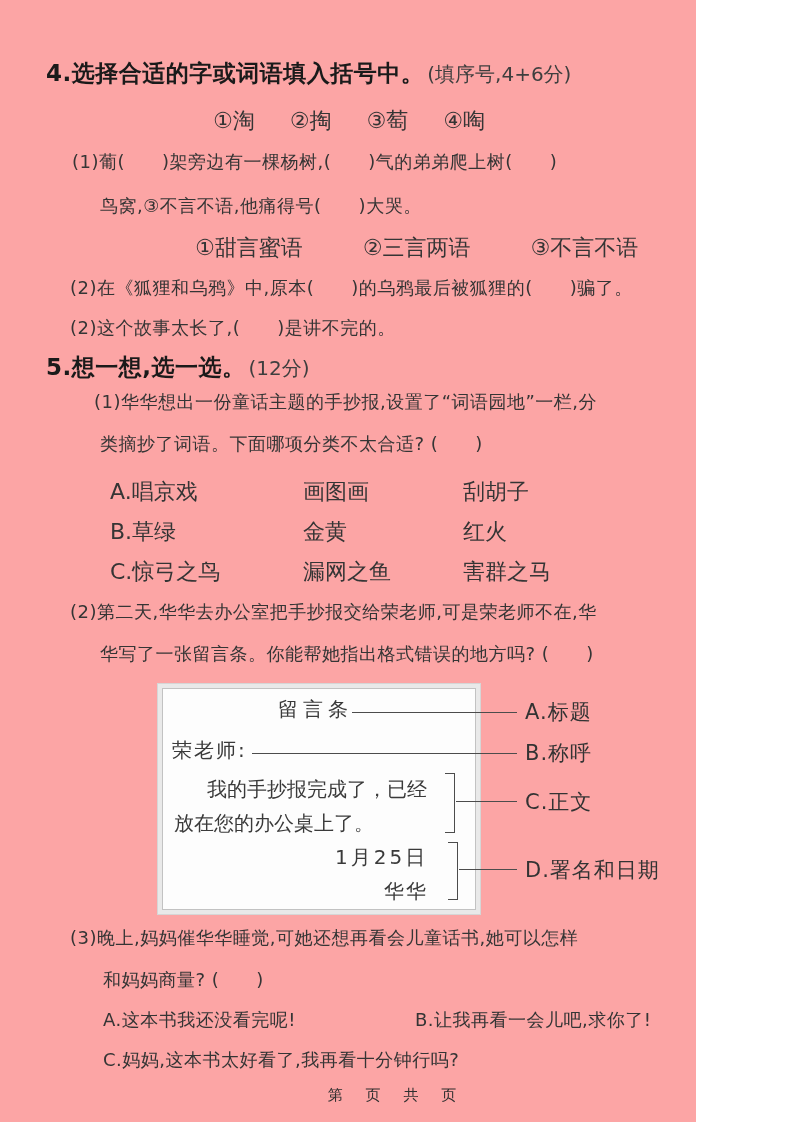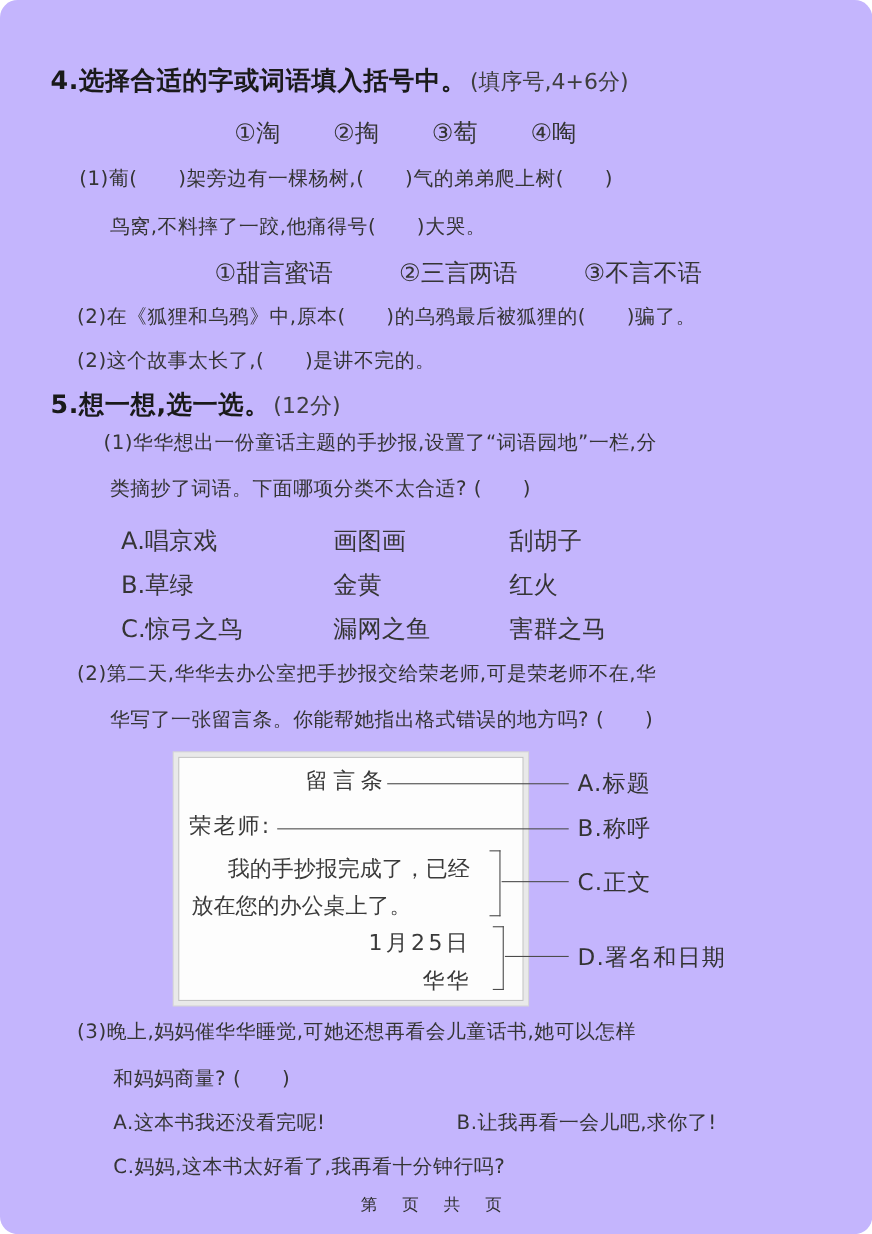--- a/index.html
+++ b/index.html
@@ -1,23 +1,22 @@
 <!DOCTYPE html>
 <html><head>
 <meta charset="utf-8">
 <style>
   html,body { margin:0; padding:0; background:#ffffff; }
   .page {
     position:relative;
-    width:793px; height:1122px;
-    background:#c4b5fd;
+    width:696px; height:1122px;
+    background:#fca5a5;
     font-family:"DejaVu Sans", sans-serif;
     color:#333333;
     overflow:hidden;
-    border-radius:16px;
   }
   .abs { position:absolute; white-space:nowrap; }
   .qheader { font-size:23px; font-weight:bold; color:#1a1a1a; letter-spacing:0.5px; }
   .score { font-size:20px; font-weight:normal; color:#3e3e3e; margin-left:3px; letter-spacing:0; }
   .body { font-size:18px; color:#353535; letter-spacing:0.5px; }
   .choices { display:flex; font-size:22px; color:#353535; }
   .optrow { font-size:22px; color:#353535; }
   .optrow .c1 { display:inline-block; width:193px; }
   .optrow .c2 { display:inline-block; width:160px; }
   .note-box {
@@ -38,29 +37,29 @@
 </style>
 </head>
 <body>
 
 <div class="page">
 
   <div class="abs qheader" style="left:46px; top:58px;">
     <span>4.选择合适的字或词语填入括号中。</span><span class="score">(填序号,4+6分)</span>
   </div>
 
-  <div class="abs choices" style="left:213px; top:106px; gap:48px;">
+  <div class="abs choices" style="left:213px; top:106px; gap:35px;">
     <span>①淘</span>
     <span>②掏</span>
     <span>③萄</span>
     <span>④啕</span>
   </div>
 
   <div class="abs body" style="left:72px; top:150px;">(1)葡(　　)架旁边有一棵杨树,(　　)气的弟弟爬上树(　　)</div>
-  <div class="abs body" style="left:100px; top:194px;">鸟窝,不料摔了一跤,他痛得号(　　)大哭。</div>
+  <div class="abs body" style="left:100px; top:194px;">鸟窝,③不言不语,他痛得号(　　)大哭。</div>
 
   <div class="abs choices" style="left:195px; top:233px; gap:60px;">
     <span>①甜言蜜语</span>
     <span>②三言两语</span>
     <span>③不言不语</span>
   </div>
 
   <div class="abs body" style="left:70px; top:276px;">(2)在《狐狸和乌鸦》中,原本(　　)的乌鸦最后被狐狸的(　　)骗了。</div>
   <div class="abs body" style="left:70px; top:316px;">(2)这个故事太长了,(　　)是讲不完的。</div>
 

